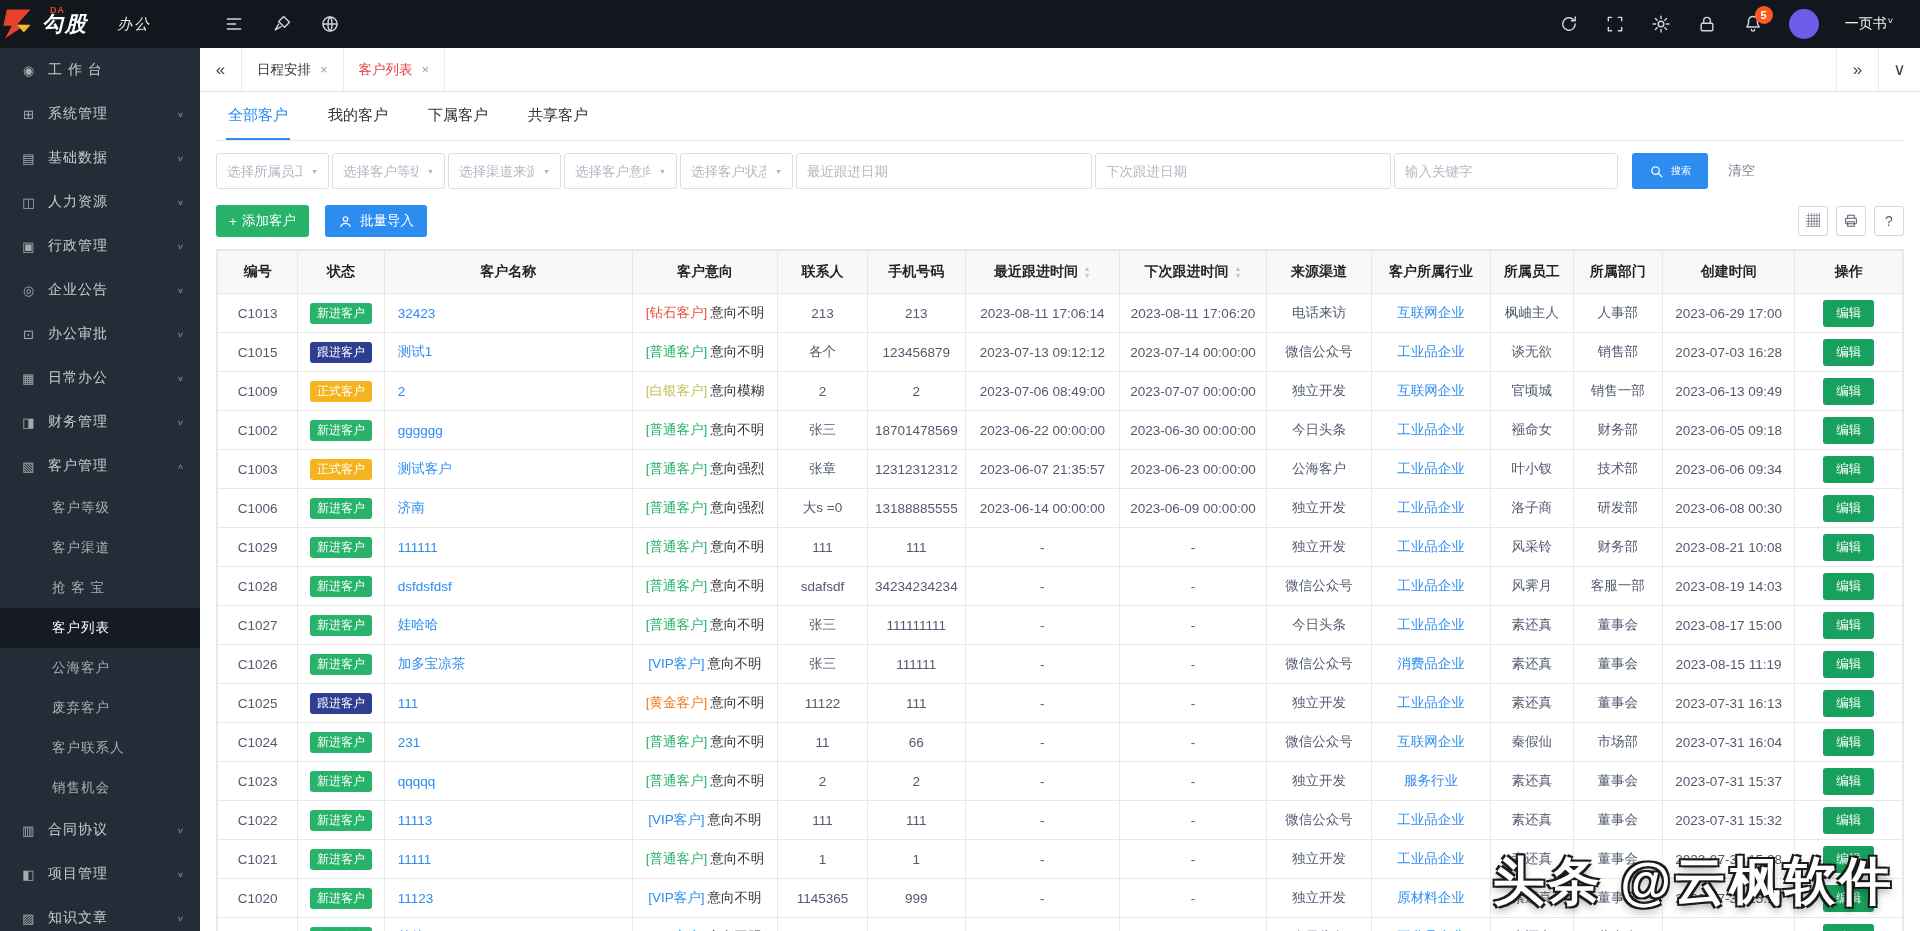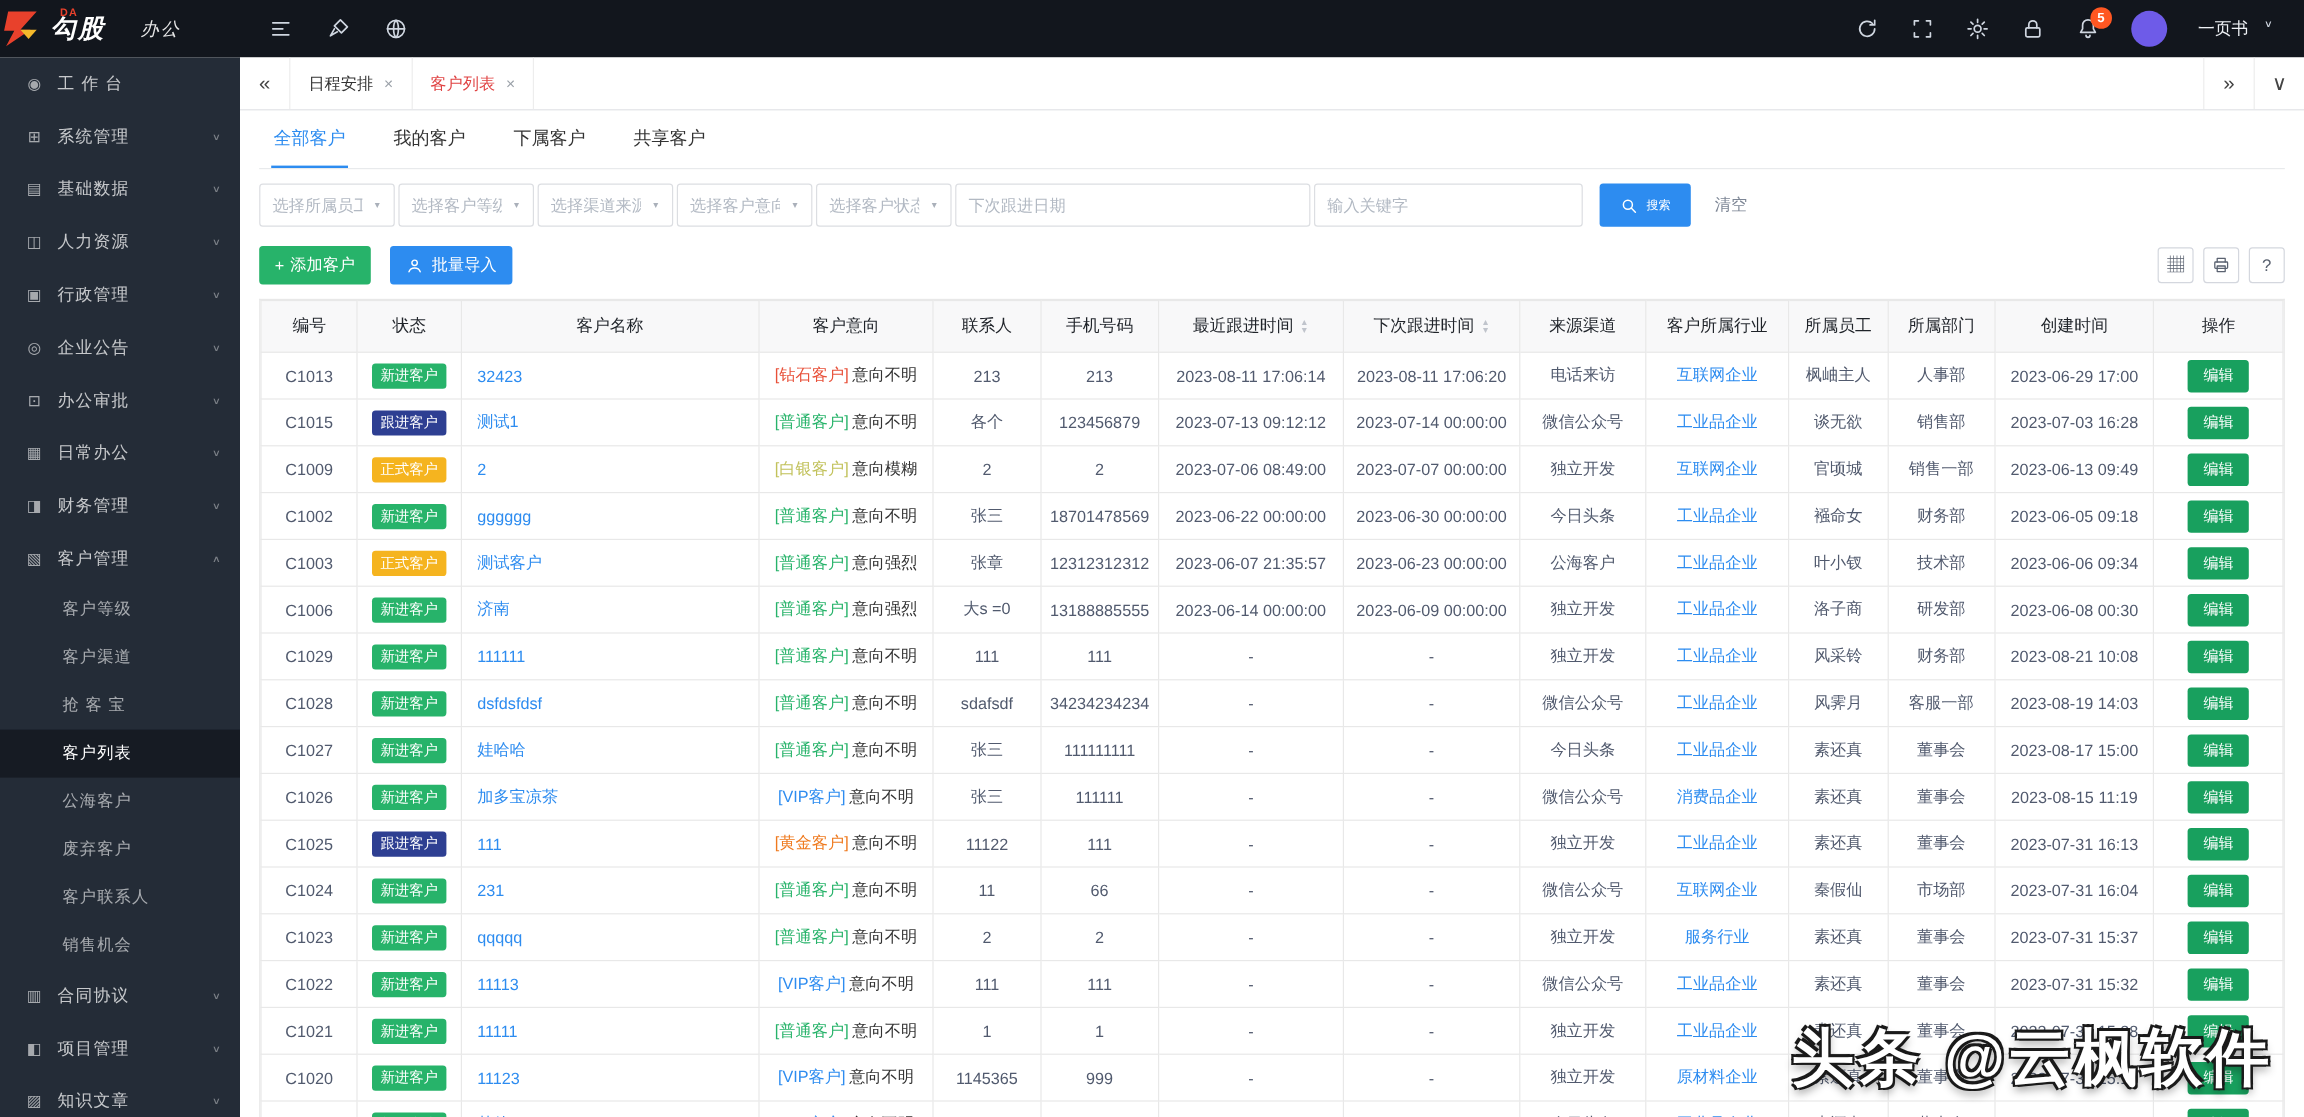--- a/index.html
+++ b/index.html
@@ -14,21 +14,21 @@
   .brand-da{position:absolute;top:5px;left:50px;font-size:9px;font-weight:bold;color:#e8412c;letter-spacing:1px}
   .brand-main{font-size:21px;font-weight:bold;font-style:italic;color:#fff;letter-spacing:2px}
   .brand-sub{font-size:15px;color:#e9e9e9;font-style:italic;margin-left:21px;letter-spacing:2px}
   .top-icons{display:flex;align-items:center;gap:28px;padding-left:24px}
   .ti{width:20px;height:20px;stroke:#cfd6e0;fill:none;stroke-width:1.7;stroke-linecap:round;stroke-linejoin:round;cursor:pointer}
   .topbar-right{margin-left:auto;display:flex;align-items:center;gap:26px;padding-right:26px}
   .bell-wrap{position:relative;display:flex}
   .badge{position:absolute;top:-8px;right:-10px;background:var(--badge-red,#ff5722);color:#fff;font-size:11px;
     min-width:18px;height:18px;border-radius:9px;display:flex;align-items:center;justify-content:center;padding:0 4px;font-weight:bold}
   .avatar{width:30px;height:30px;border-radius:50%;background:var(--avatar-purple,#6e5be8);flex:0 0 30px;cursor:pointer}
-  .uname{display:flex;align-items:flex-start;gap:13px;font-size:14px;color:#eef1f5;cursor:pointer}
+  .uname{display:flex;align-items:flex-start;gap:0;font-size:14px;color:#eef1f5;cursor:pointer}
   .uname .caret{font-size:10px;color:#cfd6e0;transform:scaleY(.8)}
 
   
   .body{flex:1;display:flex;min-height:0}
   .sidebar{flex:0 0 200px;width:200px;background:var(--sidebar-bg,#242c37);overflow:hidden}
   .side-item{display:flex;align-items:center;color:rgba(255,255,255,.74);cursor:pointer}
   .side-item.top{height:44px;padding:0 16px 0 20px;font-size:14px}
   .side-item.sub{height:40px;padding:0 16px 0 52px;font-size:13.5px;color:rgba(255,255,255,.6)}
   .side-item.active{background:var(--sidebar-active-bg,#161b23);color:#fff}
   .s-icon{width:17px;margin-right:11px;font-size:13px;opacity:.8;text-align:center}
@@ -73,21 +73,21 @@
   .btn-import{height:32px;background:var(--accent,#2d8cf0);color:#fff;border:none;border-radius:3px;padding:0 13px;font-size:13.5px;cursor:pointer;display:flex;align-items:center;gap:7px;margin-left:16px}
   .btn-import .ti{width:15px;height:15px;stroke:#fff;stroke-width:1.9}
   .tools{margin-left:auto;display:flex;gap:8px}
   .tool-btn{width:30px;height:30px;border:1px solid #d4d7de;border-radius:3px;background:#fff;color:#5a6270;font-size:14px;
     display:flex;align-items:center;justify-content:center;cursor:pointer}
   .tool-btn .ti{width:16px;height:16px;stroke:#5a6270;stroke-width:1.6}
 
   
   .table-wrap{margin-top:12px;border:1px solid #e8e8e8;border-bottom:none}
   table{width:100%;border-collapse:collapse;table-layout:fixed}
-  th{background:#f8f8f9;height:43px;border:1px solid #e8e8e8;font-size:14px;color:#1f2329;font-weight:normal;white-space:nowrap}
+  th{background:#f8f8f9;height:43px;border:1px solid #e8e8e8;font-size:14px;color:#1f2329;font-weight:bold;white-space:nowrap}
   td{height:39px;border:1px solid #e8e8e8;font-size:13.5px;color:#515a6e;text-align:center;padding:0 6px;
     white-space:nowrap;overflow:hidden;text-overflow:ellipsis;background:#fff}
   td.left{text-align:left;padding-left:13px}
   .badge-st{display:inline-block;color:#fff;font-size:12px;padding:3px 7px;border-radius:3px;line-height:1.25;white-space:nowrap}
   .st-new{background:var(--green,#27b36a)}
   .st-follow{background:var(--navy,#2e3f92)}
   .st-formal{background:var(--amber,#f5b41f)}
   .lnk{color:var(--link-blue,#2d8cf0);cursor:pointer}
   .lnk.u{}
   .grade{margin-right:3px}
@@ -291,20 +291,21 @@
             <div class="view-tab">共享客户</div>
           </div>
 
         <div class="filters">
           <div class="filter-fields">
               <div class="f-wrap f-select"><input class="f-input" placeholder="选择所属员工" style=""><span class="f-caret">▼</span></div>
               <div class="f-wrap f-select"><input class="f-input" placeholder="选择客户等级" style=""><span class="f-caret">▼</span></div>
               <div class="f-wrap f-select"><input class="f-input" placeholder="选择渠道来源" style=""><span class="f-caret">▼</span></div>
               <div class="f-wrap f-select"><input class="f-input" placeholder="选择客户意向" style=""><span class="f-caret">▼</span></div>
               <div class="f-wrap f-select"><input class="f-input" placeholder="选择客户状态" style=""><span class="f-caret">▼</span></div>
+              <div class="f-wrap f-date"><input class="f-input" placeholder="最近跟进日期" style=""></div>
               <div class="f-wrap f-date"><input class="f-input" placeholder="下次跟进日期" style=""></div>
               <div class="f-wrap f-text"><input class="f-input" placeholder="输入关键字" style=""></div>
             </div>
           <button class="btn-search">
             <svg class="ti" viewBox="0 0 24 24">
               <circle cx="10.5" cy="10.5" r="6"></circle>
                 <path d="M15 15l5.5 5.5"></path>
             </svg>
             <span>搜索</span>
           </button>

